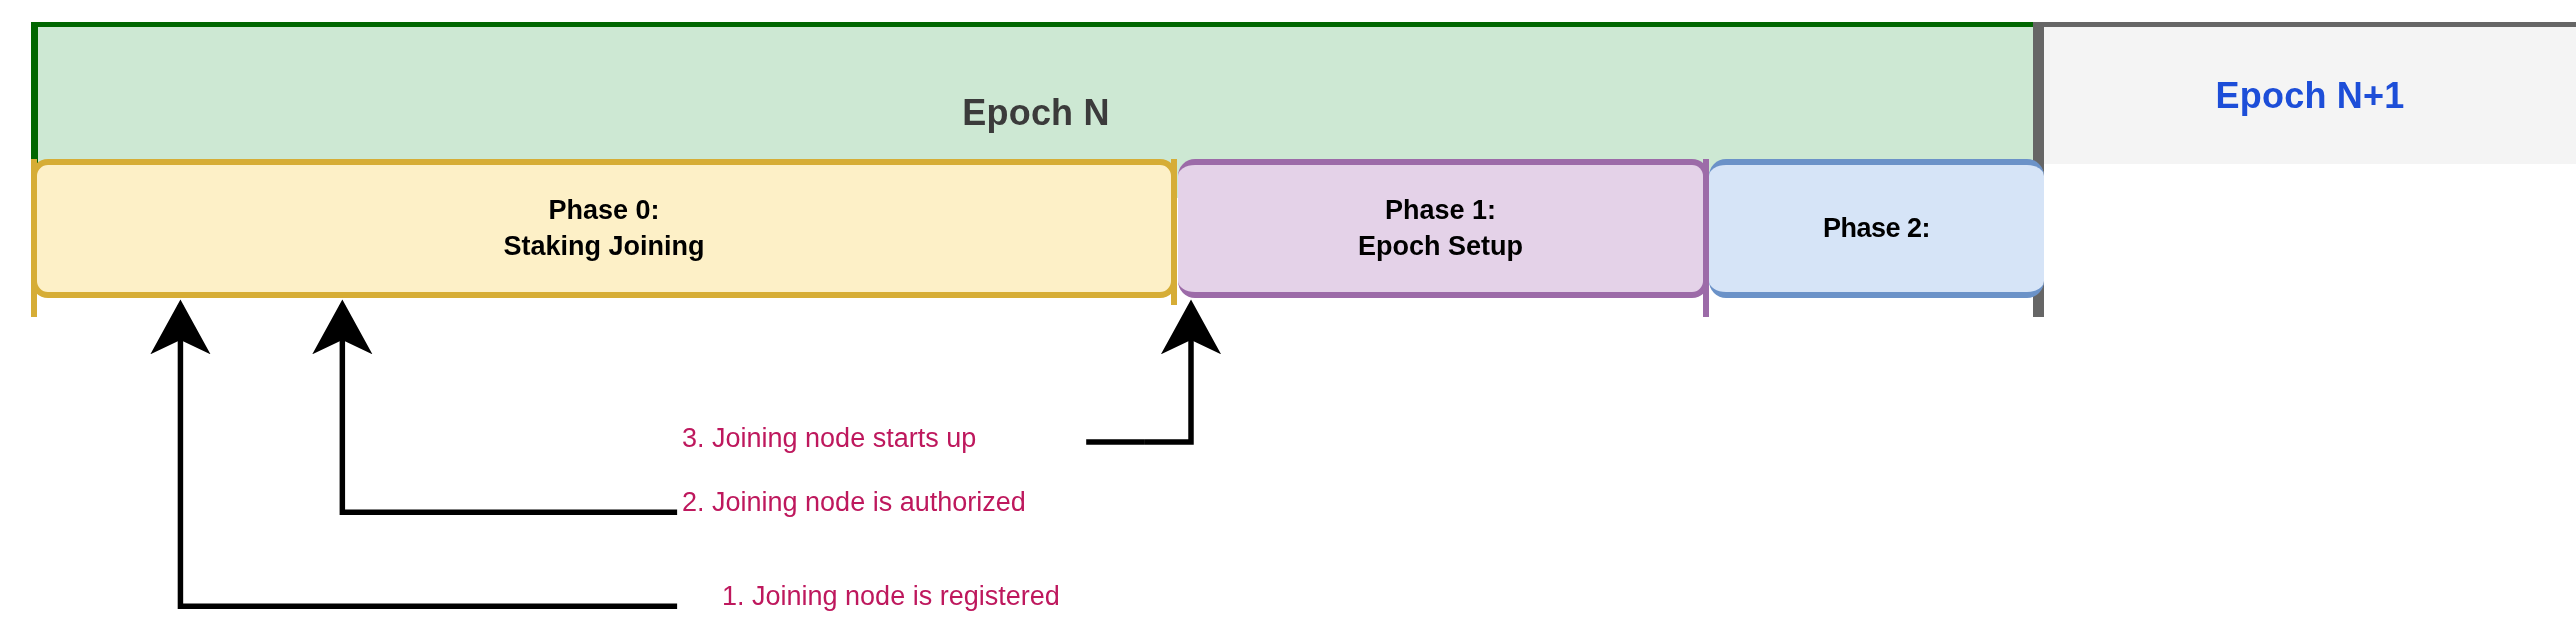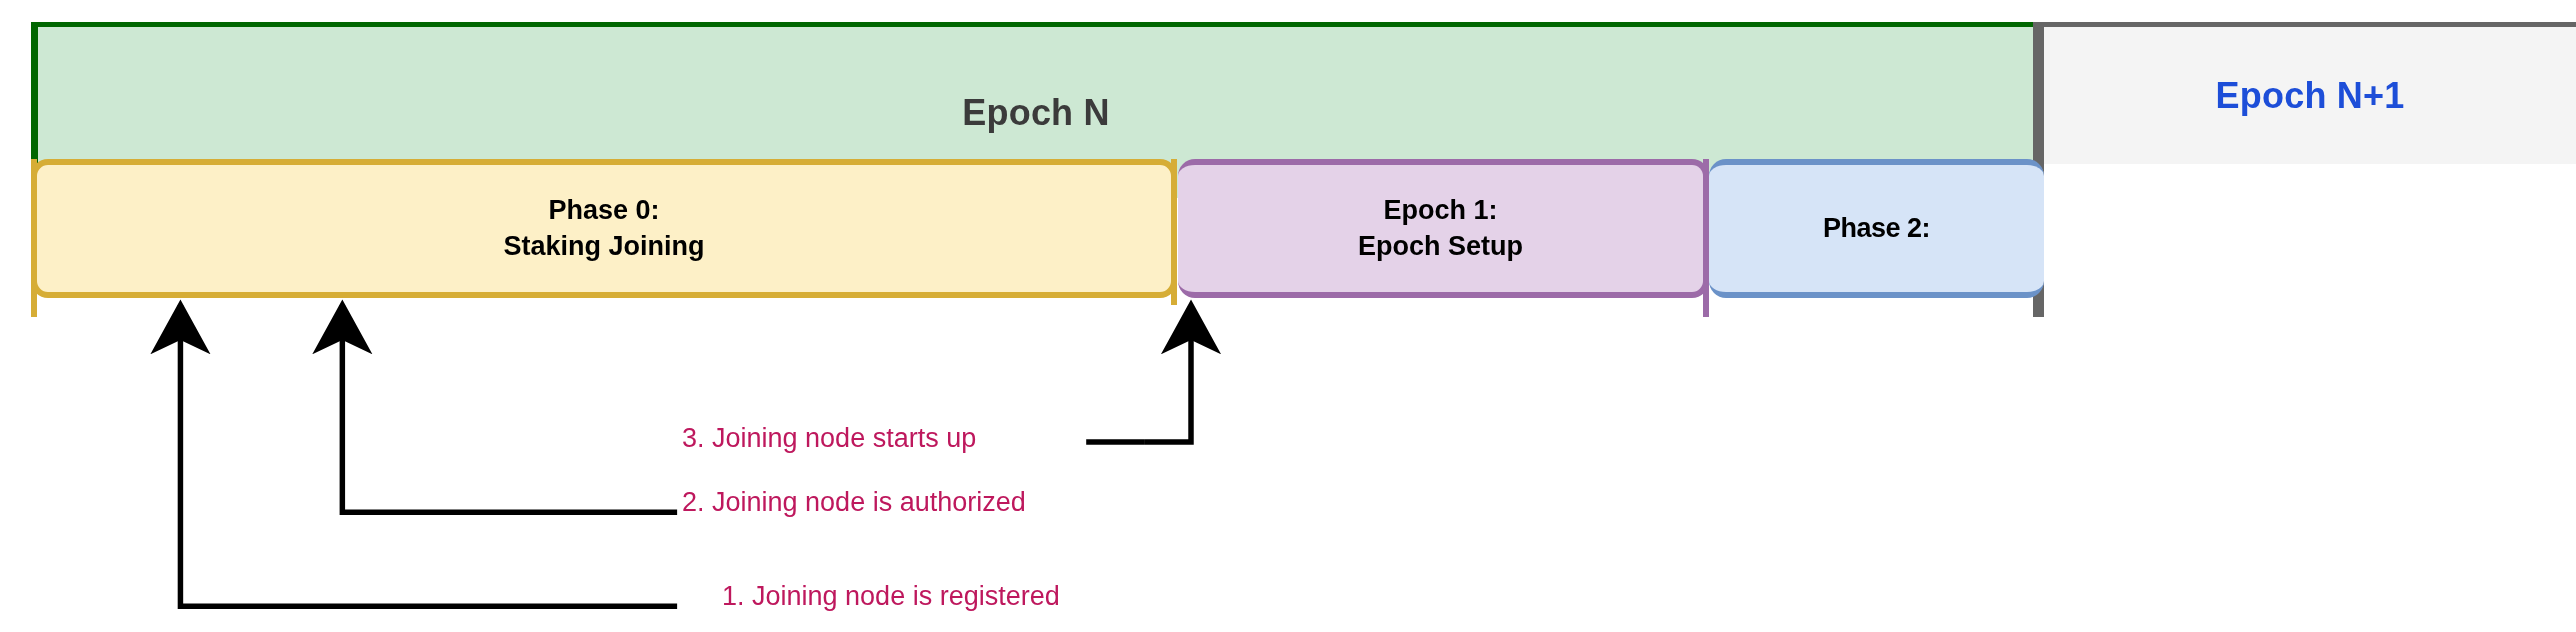--- a/index.html
+++ b/index.html
@@ -115,21 +115,21 @@
   <div class="epoch-n1">
     <span class="epoch-n1-label">Epoch N+1</span>
   </div>
 
   <div class="phase phase-0">
     <span class="ln">Phase 0:</span>
     <span class="ln">Staking Joining</span>
   </div>
 
   <div class="phase phase-1">
-    <span class="ln">Epoch 1:</span>
+    <span class="ln">Phase 1:</span>
     <span class="ln">Epoch Setup</span>
   </div>
 
   <div class="phase phase-2">
     <span class="ln">Phase 2:</span>
   </div>
 
   <div class="rail-gold"></div>
   <div class="rail-gold-2"></div>
   <div class="rail-purple"></div>

